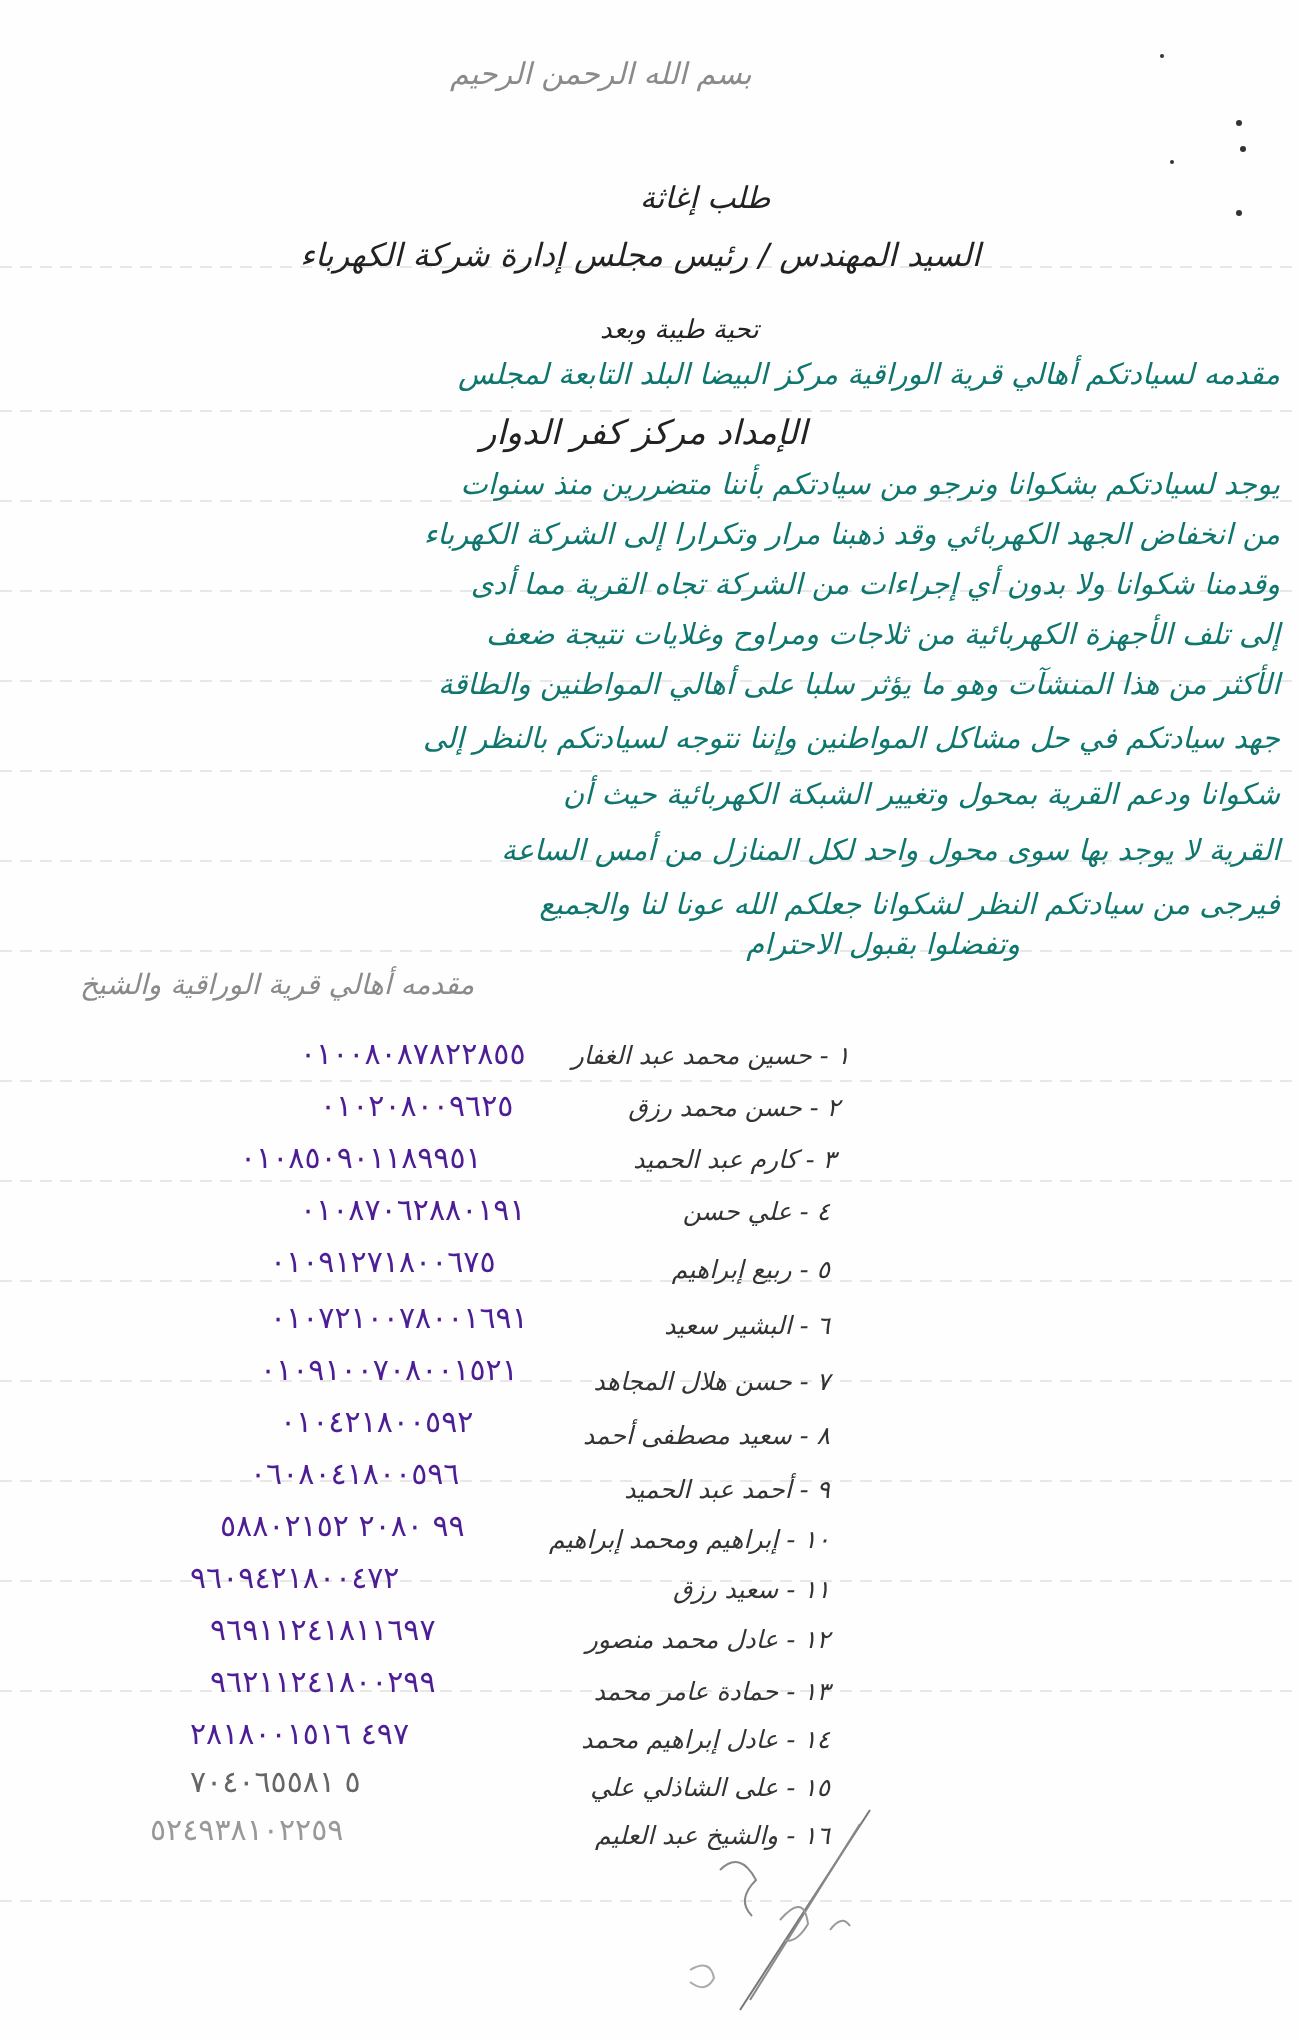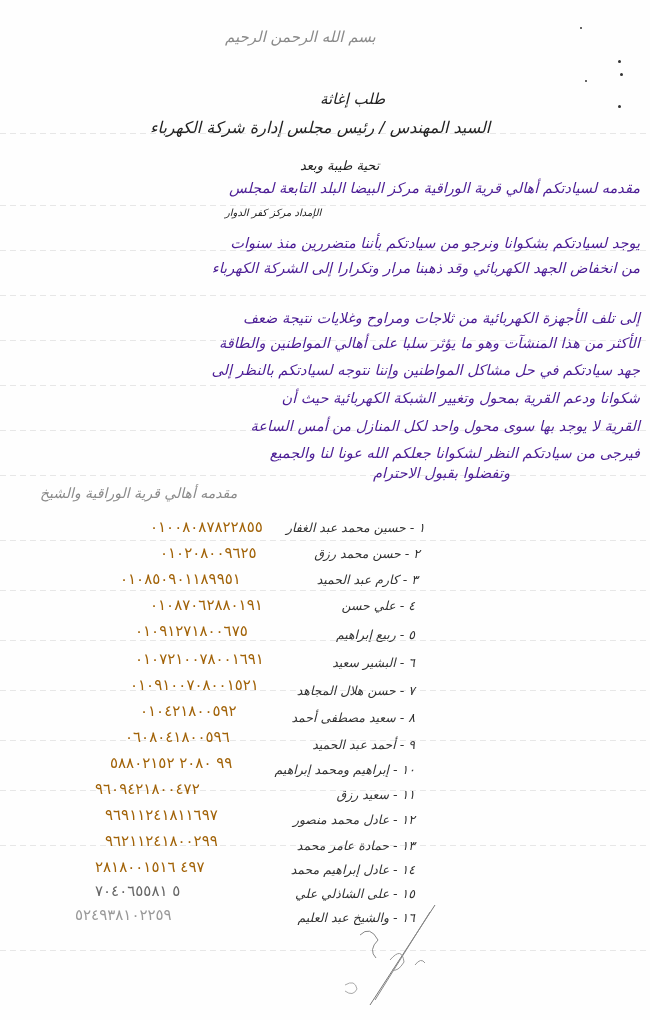--- a/index.html
+++ b/index.html
@@ -20,37 +20,37 @@
       opacity: 0.6;
     }
     .dot { position: absolute; width: 3px; height: 3px; border-radius: 50%; background: #333; }
     .hw {
       position: absolute; direction: rtl; white-space: nowrap;
       font-family: "DejaVu Sans", sans-serif;
       font-style: italic;
       letter-spacing: 0.2px;
     }
     .faint { color: #8a8a8a; text-align: right; }
-    .mid { color: #4c1d95; }
+    .mid { color: #0f766e; }
     .dark { color: #222; }
     .basmala { top: 28px; left: 225px; font-size: 15px; }
     .subject { top: 90px; left: 320px; font-size: 15px; }
     .addressee { top: 118px; left: 150px; font-size: 16px; }
     .greeting { top: 158px; left: 300px; font-size: 13px; }
     .body-line { font-size: 14.5px; right: 10px; }
     .closing { font-size: 14.5px; }
     .list-header { top: 485px; left: 40px; font-size: 14px; }
     .signatory {
       position: absolute; direction: rtl; white-space: nowrap;
       font-size: 12.5px; font-style: italic; color: #333;
       right: 225px;
     }
     .phone {
       position: absolute; white-space: nowrap; direction: ltr;
-      font-size: 15px; letter-spacing: 3px; color: #a16207;
+      font-size: 15px; letter-spacing: 3px; color: #4c1d95;
       font-family: "DejaVu Sans", sans-serif;
     }
     .signature {
       position: absolute; left: 330px; top: 900px; width: 120px; height: 110px;
     }
   </style>
 </head>
 <body>
 
 <div class="page">
@@ -77,24 +77,25 @@
   <div class="dot" style="left:620px;top:73px"></div>
   <div class="dot" style="left:585px;top:80px;width:2px;height:2px"></div>
   <div class="dot" style="left:618px;top:105px"></div>
 
   <div class="hw faint basmala">بسم الله الرحمن الرحيم</div>
   <div class="hw dark subject">طلب إغاثة</div>
   <div class="hw dark addressee">السيد المهندس / رئيس مجلس إدارة شركة الكهرباء</div>
   <div class="hw dark greeting">تحية طيبة وبعد</div>
 
   <div class="hw mid body-line" style="top:180px">مقدمه لسيادتكم أهالي قرية الوراقية مركز البيضا البلد التابعة لمجلس</div>
-  <div class="hw dark" style="top:207px;left:225px;font-size:10px">الإمداد مركز كفر الدوار</div>
+  <div class="hw dark" style="top:207px;left:240px;font-size:17px">الإمداد مركز كفر الدوار</div>
 
   <div class="hw mid body-line" style="top:235px">يوجد لسيادتكم بشكوانا ونرجو من سيادتكم بأننا متضررين منذ سنوات</div>
   <div class="hw mid body-line" style="top:260px">من انخفاض الجهد الكهربائي وقد ذهبنا مرار وتكرارا إلى الشركة الكهرباء</div>
+  <div class="hw mid body-line" style="top:285px">وقدمنا شكوانا ولا بدون أي إجراءات من الشركة تجاه القرية مما أدى</div>
   <div class="hw mid body-line" style="top:310px">إلى تلف الأجهزة الكهربائية من ثلاجات ومراوح وغلايات نتيجة ضعف</div>
   <div class="hw mid body-line" style="top:335px">الأكثر من هذا المنشآت وهو ما يؤثر سلبا على أهالي المواطنين والطاقة</div>
   <div class="hw mid body-line" style="top:362px">جهد سيادتكم في حل مشاكل المواطنين وإننا نتوجه لسيادتكم بالنظر إلى</div>
   <div class="hw mid body-line" style="top:390px">شكوانا ودعم القرية بمحول وتغيير الشبكة الكهربائية حيث أن</div>
   <div class="hw mid body-line" style="top:418px">القرية لا يوجد بها سوى محول واحد لكل المنازل من أمس الساعة</div>
   <div class="hw mid body-line" style="top:445px">فيرجى من سيادتكم النظر لشكوانا جعلكم الله عونا لنا والجميع</div>
   <div class="hw mid closing" style="top:465px;right:140px">وتفضلوا بقبول الاحترام</div>
 
   <div class="hw faint list-header">مقدمه أهالي قرية الوراقية والشيخ</div>
 

